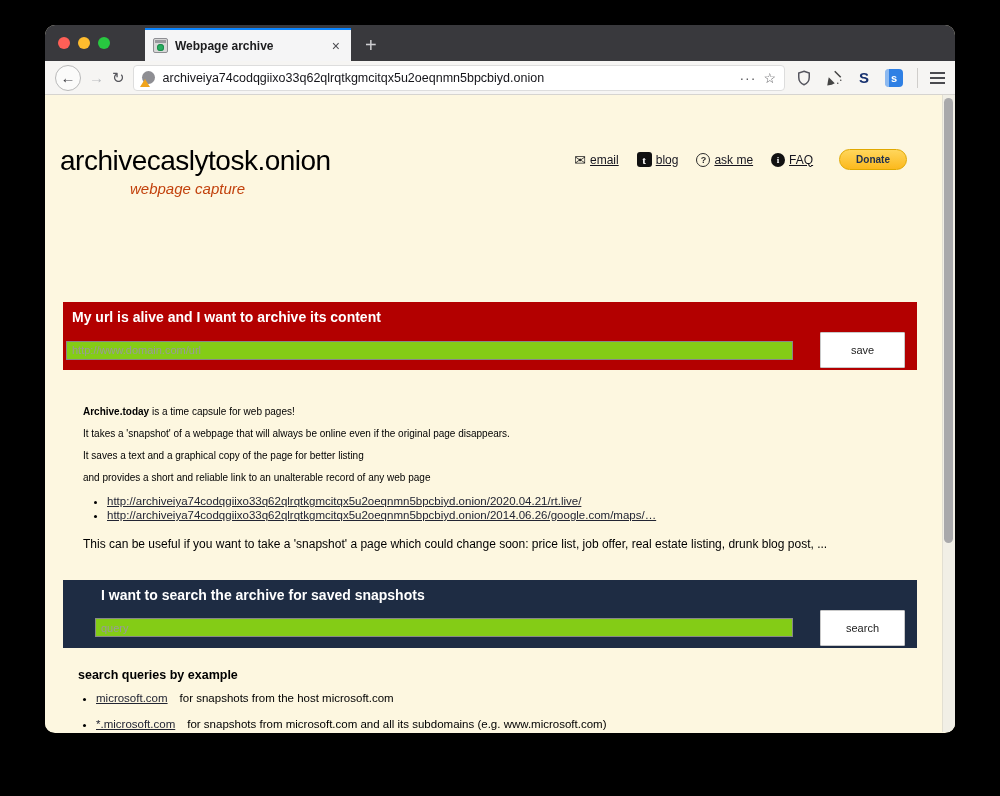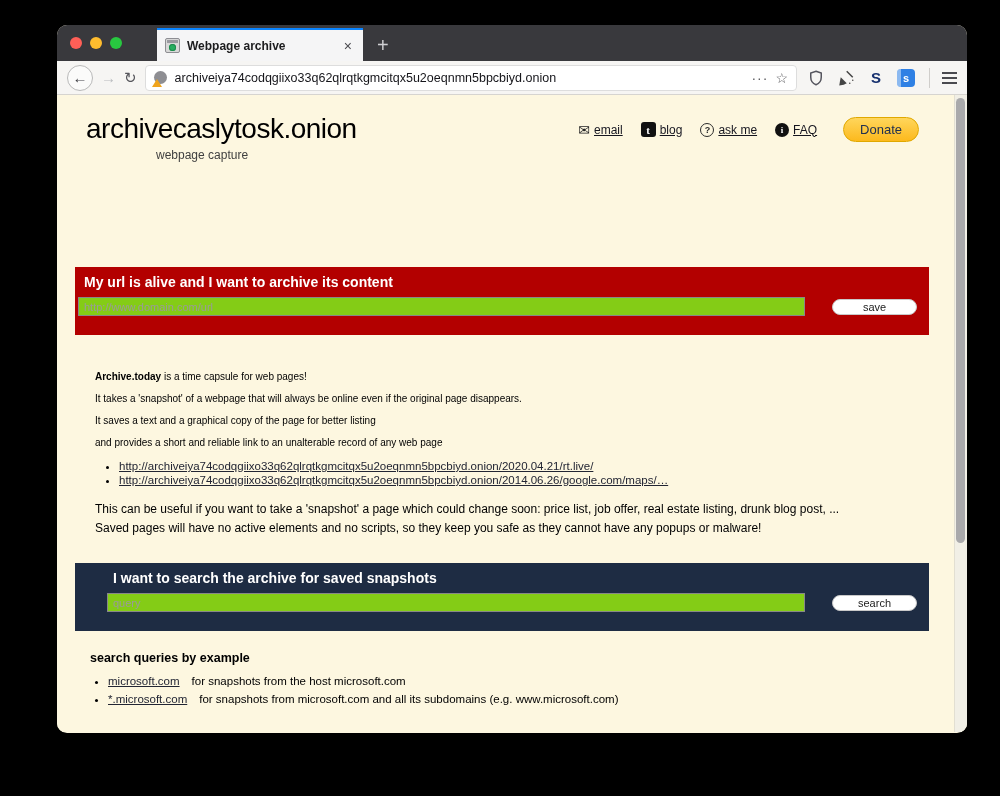--- a/index.html
+++ b/index.html
@@ -1,18 +1,18 @@
 <!DOCTYPE html>
 <html><head>
 <meta charset="utf-8">
 <style>
   * { margin:0; padding:0; box-sizing:border-box; }
   html,body { width:1000px; height:796px; background:#000; font-family:"Liberation Sans", sans-serif; overflow:hidden; }
 
-  .window { position:absolute; left:57px; top:25px; width:910px; height:708px;
+  .window { position:absolute; left:45px; top:25px; width:910px; height:708px;
             border-radius:10px; overflow:hidden; background:#fdf7e0;
             box-shadow:0 10px 40px rgba(0,0,0,.6); }
 
   
   .tabbar { height:36px; background:#39393d; display:flex; align-items:flex-end; position:relative; }
   .traffic { position:absolute; left:13px; top:12px; display:flex; gap:8px; }
   .traffic span { width:12px; height:12px; border-radius:50%; display:block; }
   .tl-red { background:#ff5f57; } .tl-yellow { background:#febc2e; } .tl-green { background:#28c840; }
   .tab { margin-left:100px; width:206px; height:33px; background:#f5f5f6; border-top:2px solid #0a84ff;
          display:flex; align-items:center; padding:0 8px; gap:7px; }
@@ -47,60 +47,60 @@
   .s-blue::before { content:""; position:absolute; left:0; top:0; bottom:0; width:4px; background:rgba(255,255,255,.45); }
   .tb-divider { width:1px; height:20px; background:#d0cecb; margin:0 4px; }
   .hamburger { display:flex; flex-direction:column; gap:3px; }
   .hamburger span { width:15px; height:2px; background:#4a4a4f; display:block; }
 
   
   .page { position:relative; height:637px; background:#fdf7e0; overflow:hidden; }
   .scroll-track { position:absolute; right:0; top:0; bottom:0; width:13px; background:#f1efe6; border-left:1px solid #e2dfd2; }
   .scroll-thumb { position:absolute; right:2px; top:3px; width:9px; height:445px; border-radius:5px; background:#a9a9ab; }
 
-  .page-header { position:relative; padding:18px 52px 0 29px; }
+  .page-header { position:relative; padding:18px 52px 0 15px;margin-top:32px; }
   .logo-title { font-size:28px; color:#000; letter-spacing:-0.5px; }
-  .logo-sub { font-size:12px; color:#404040; margin:3px 0 0 70px; }
+  .logo-sub { font-size:15px; color:#c2410c; margin:3px 0 0 70px;font-style:italic; }
   .top-nav { position:absolute; right:48px; top:22px; display:flex; align-items:center; gap:18px; }
   .nav-item { display:flex; align-items:center; gap:4px; font-size:12px; }
   .nav-item a { color:#15151f; text-decoration:underline; }
   .ico-mail { font-size:14px; color:#222; }
   .ico-tumblr { width:15px; height:15px; background:#111; border-radius:3px; color:#fff; font-weight:bold; font-size:11px;
                 display:flex; align-items:center; justify-content:center; font-family:"Liberation Serif", serif; }
   .ico-q { width:14px; height:14px; border:1.5px solid #2b2b2b; border-radius:50%; color:#2b2b2b; font-size:9px; font-weight:bold;
            display:flex; align-items:center; justify-content:center; }
   .ico-info { width:14px; height:14px; background:#111; border-radius:50%; color:#fff; font-size:9px; font-weight:bold;
               display:flex; align-items:center; justify-content:center; font-family:"Liberation Serif", serif; }
   .donate-btn { margin-left:8px; padding:4px 16px; border-radius:13px; border:1px solid #e0a800;
-                background:linear-gradient(#ffd65c,#fcb91d); color:#203050; font-weight:normal; font-size:13px; }
+                background:linear-gradient(#ffd65c,#fcb91d); color:#203050; font-weight:bold; font-size:10px; }
 
   .banner { margin:0 38px 0 18px; height:68px; padding:7px 12px 0 20px; }
   .banner-red { margin-top:105px; background:#b30000;padding-left:9px; }
   .banner-navy { background:#1e2c43; }
   .banner h2 { color:#fff; font-size:14px; font-weight:bold; margin-bottom:7px; }
   .banner-row { display:flex; align-items:center; margin-left:-6px; }
   .banner-input { flex:1; height:19px; border:1px solid #888; background:#84cc16; font-size:11px; padding:0 5px;
                   font-family:"Liberation Sans", sans-serif; color:#111; }
   .banner-input::placeholder { color:#9a9a9a; }
-  .banner-btn { width:85px; height:16px; margin-left:27px; border:1px solid #c9c9c9; border-radius:9px; background:#fff;
+  .banner-btn { width:85px; height:36px; margin-left:27px; border:1px solid #c9c9c9; border-radius:1px; background:#fff;
                 font-size:11px; color:#222; font-family:"Liberation Sans", sans-serif; }
 
   .intro { margin:36px 0 12px 38px; font-size:10px; color:#000; }
   .intro p { margin-bottom:11px; }
   .intro-links { margin:2px 16px 14px 62px; font-size:11.5px; }
   .intro-links li { margin-bottom:2px; }
   a.dark-link { color:#222533; text-decoration:underline; }
   .note { margin:6px 0 0 38px; font-size:12px; line-height:1.55; color:#000; }
 
   .search-section { margin-top:26px;padding-left:38px; }
 
   .examples { margin:20px 0 0 33px; }
   .examples h3 { font-size:12.5px; font-weight:bold; margin-bottom:10px; }
   .examples ul { margin-left:18px; font-size:11.5px; }
-  .examples li { margin-bottom:6px; }
+  .examples li { margin-bottom:14px; }
   .ex-desc { margin-left:12px; }
 </style>
 </head>
 <body>
 
 <div class="window">
 
   <div class="tabbar">
     <div class="traffic">
       <span class="tl-red"></span>
@@ -196,21 +196,20 @@
       <p>It takes a 'snapshot' of a webpage that will always be online even if the original page disappears.</p>
       <p>It saves a text and a graphical copy of the page for better listing</p>
       <p>and provides a short and reliable link to an unalterable record of any web page</p>
     </div>
     <ul class="intro-links">
       <li><a class="dark-link" href="#">http://archiveiya74codqgiixo33q62qlrqtkgmcitqx5u2oeqnmn5bpcbiyd.onion/2020.04.21/rt.live/</a></li>
       <li><a class="dark-link" href="#">http://archiveiya74codqgiixo33q62qlrqtkgmcitqx5u2oeqnmn5bpcbiyd.onion/2014.06.26/google.com/maps/…</a></li>
     </ul>
     <div class="note">
       <div>This can be useful if you want to take a 'snapshot' a page which could change soon: price list, job offer, real estate listing, drunk blog post, ...</div>
-      <div>Saved pages will have no active elements and no scripts, so they keep you safe as they cannot have any popups or malware!</div>
     </div>
 
     <div class="banner banner-navy search-section">
       <h2>I want to search the archive for saved snapshots</h2>
       <div class="banner-row">
         <input class="banner-input" type="text" placeholder="query" style="">
         <button class="banner-btn">search</button>
       </div>
     </div>
 

